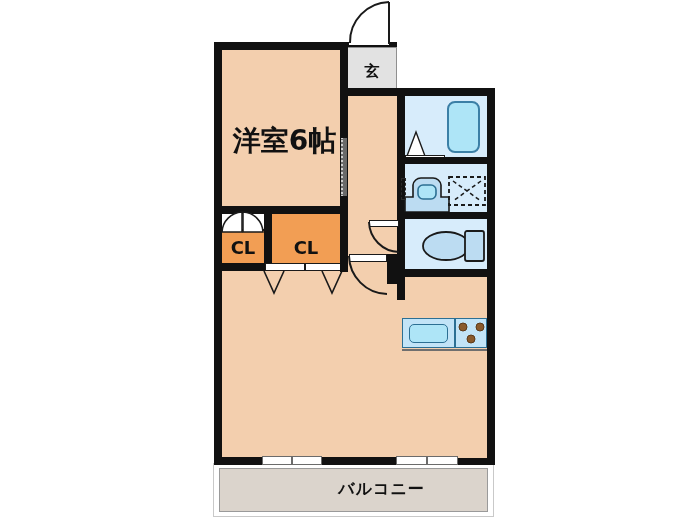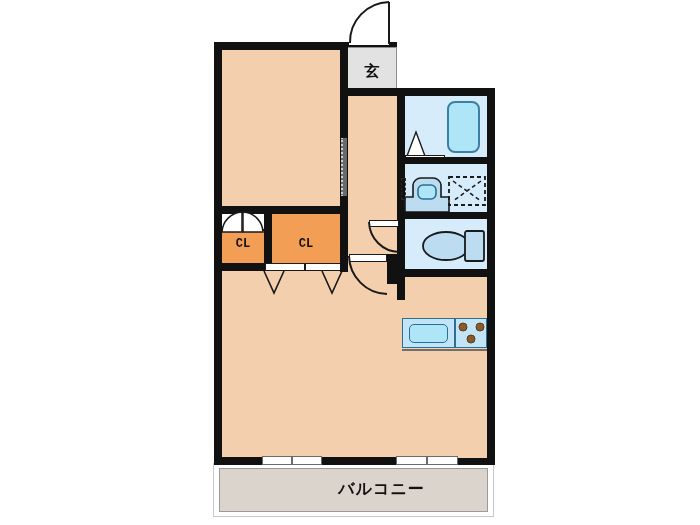--- a/index.html
+++ b/index.html
@@ -18,21 +18,21 @@
   .white   {background:#ffffff;}
 
   
   .wall    {background:#111111;}
 
   
   .label{color:#111;font-weight:700;white-space:nowrap;
          font-family:"DejaVu Sans","Liberation Sans",sans-serif;}
   .lbl-room{font-size:28px;letter-spacing:0px;}
   .lbl-ldk {font-size:29px;letter-spacing:0px;}
-  .lbl-cl  {font-size:12px;font-weight:700;font-family:Liberation Mono, monospace;}
+  .lbl-cl  {font-size:18px;font-weight:700;}
   .lbl-gen {font-size:15px;font-weight:700;}
   .lbl-bal {font-size:16px;font-weight:700;letter-spacing:1px;color:#111;}
   .doorleaf{background:#ffffff;border:1px solid #1a1a1a;}
   svg{display:block;overflow:visible;}
 </style>
 </head>
 <body>
 
 <div id="stage">
 
@@ -67,20 +67,21 @@
 
   <div class="abs wall" style="left:340px;top:42px;width:8px;height:54px;"></div>
   <div class="abs wall" style="left:340px;top:88px;width:58px;height:8px;"></div>
 
   <div class="abs white" style="left:349px;top:38px;width:40px;height:7px;"></div>
   <svg class="abs" style="left:348px;top:0px;" width="48" height="46">
     <path d="M 41,44 L 41,2" stroke="#1a1a1a" stroke-width="2" fill="none"></path>
     <path d="M 41,2 A 40,40 0 0 0 2,43" stroke="#1a1a1a" stroke-width="2" fill="none"></path>
   </svg>
 
+  <div class="abs label lbl-room" style="left:222px;top:122px;width:125px;text-align:center;">洋室6帖</div>
 
   <div class="abs wall" style="left:340px;top:96px;width:8px;height:116px;"></div>
 
   <div class="abs" style="left:341px;top:137px;width:6px;height:60px;background:#6a6a6a;border-left:2px dotted #cfcfcf;"></div>
   <div class="abs" style="left:341px;top:132px;width:6px;height:6px;background:#111;"></div>
   <div class="abs" style="left:341px;top:196px;width:6px;height:6px;background:#111;"></div>
 
   <div class="abs wall" style="left:214px;top:206px;width:134px;height:8px;"></div>
 
   <div class="abs cl-fill" style="left:222px;top:231px;width:42px;height:32px;"></div>

